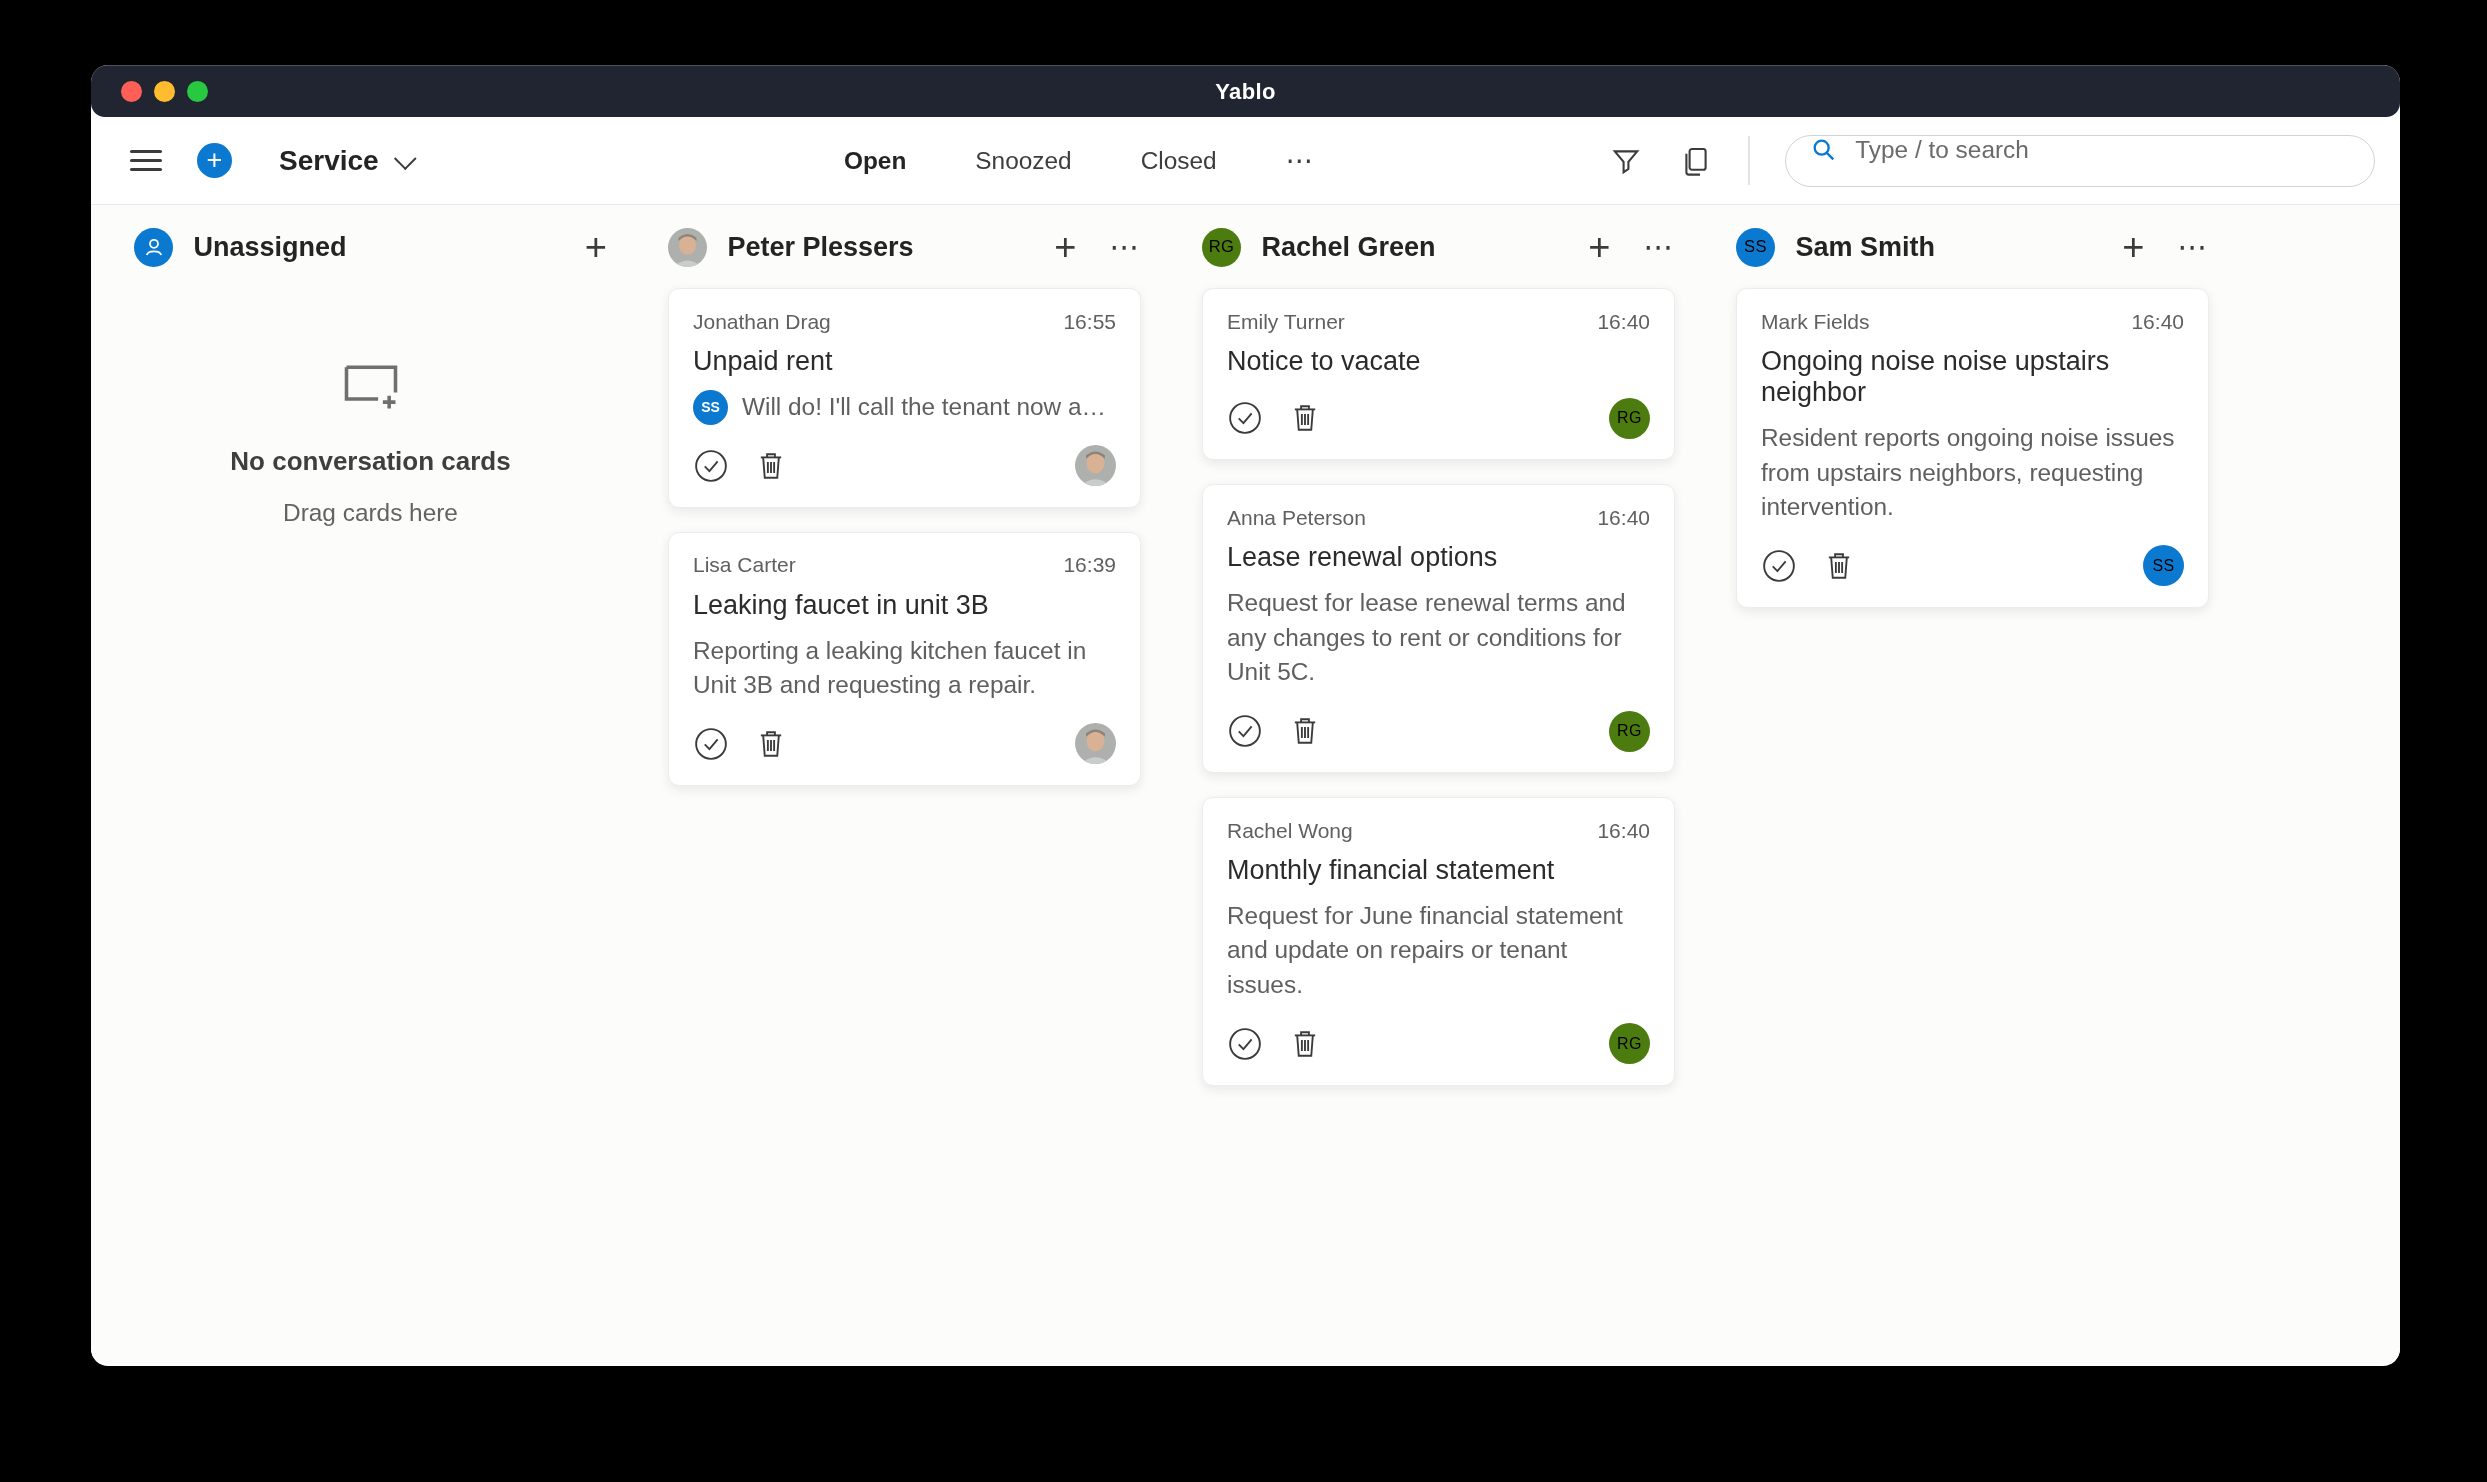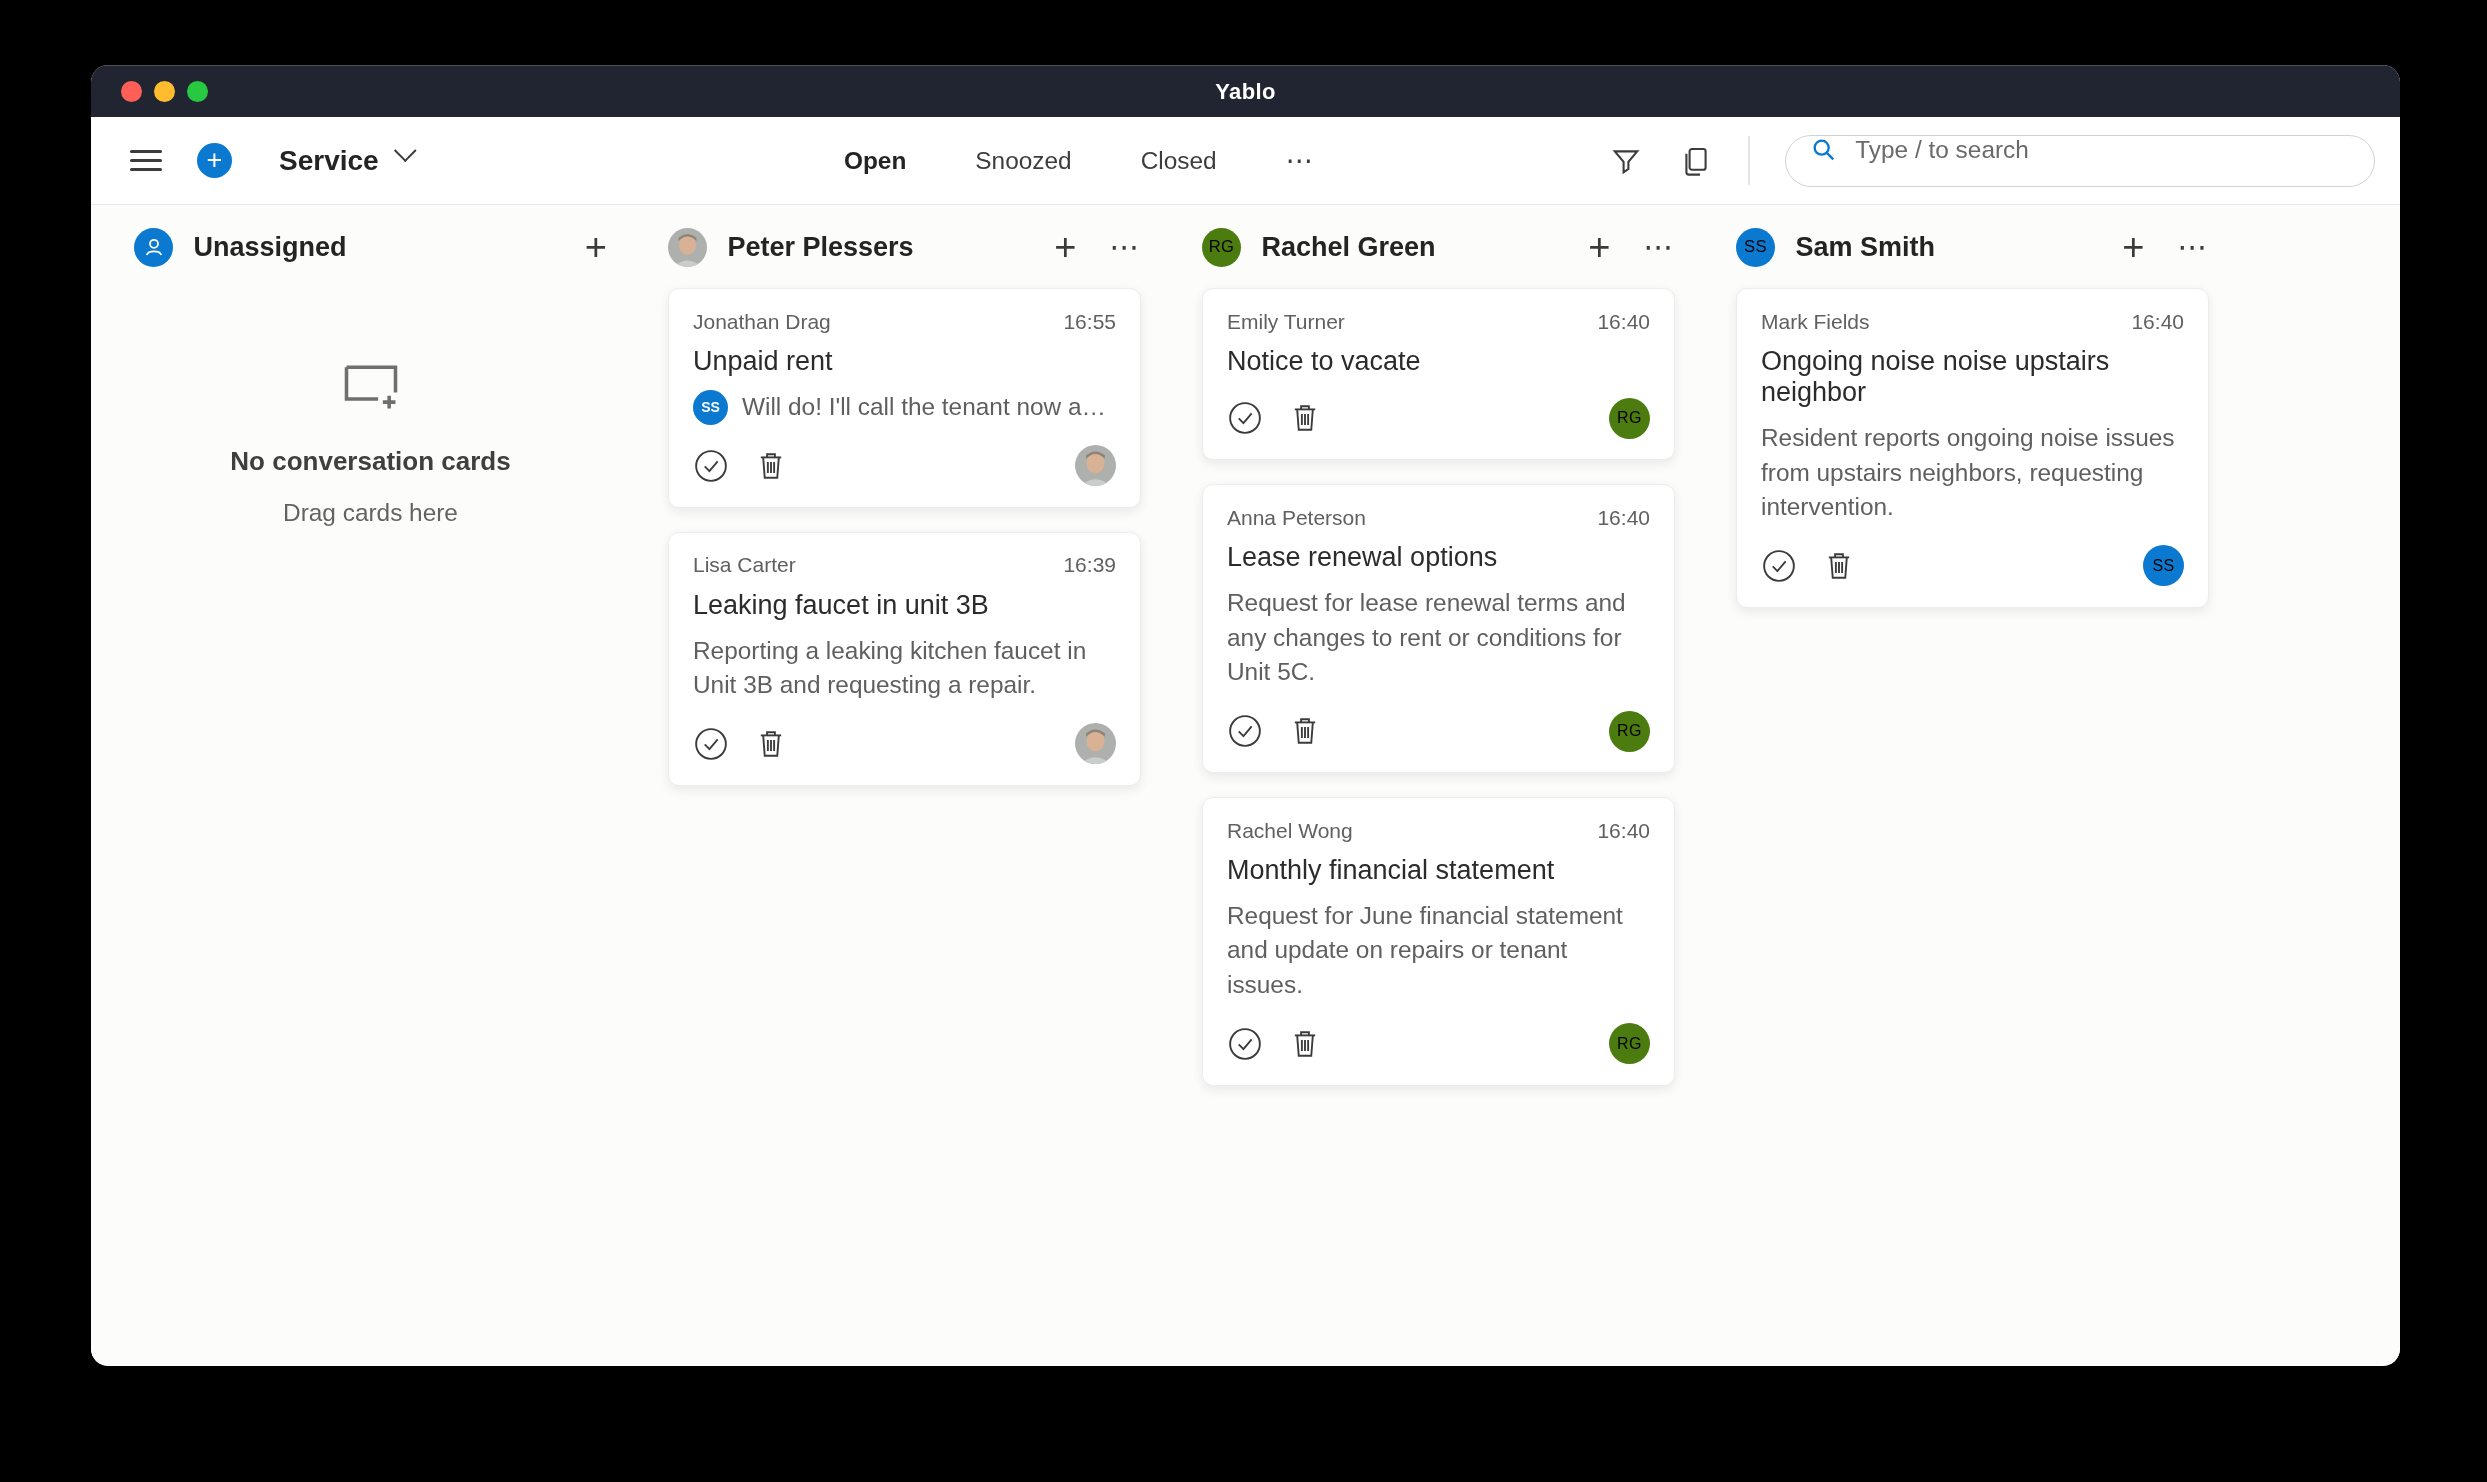--- a/index.html
+++ b/index.html
@@ -5,40 +5,40 @@
   * { margin:0; padding:0; box-sizing:border-box; }
   html,body { width:2487px; height:1483px; background:#000; font-family:"Liberation Sans","DejaVu Sans",sans-serif; }
   .window {
     position:absolute; left:91px; top:65px; width:2309px; height:1301px;
     border-radius:17.3px; overflow:hidden; background:#fff;
     box-shadow:0 32px 95px rgba(0,0,0,.6);
   }
   
   .titlebar {
     height:52px; background:#202531; border-top:1.6px solid #4d525c;
-    display:flex; align-items:center; justify-content:center; position:relative;
+    display:flex; align-items:center; justify-content:center; position:relative;border-radius:14px;
   }
   .traffic { position:absolute; left:30px; top:0; height:100%; display:flex; align-items:center; gap:12px; }
   .light { width:21px; height:21px; border-radius:50%; }
   .light.red { background:#ff5f57; }
   .light.yellow { background:#febc2e; }
   .light.green { background:#28c840; }
   .win-title { color:#ffffff; font-size:22px; font-weight:700; letter-spacing:0.4px; }
   
   .toolbar {
     height:88px; display:flex; align-items:center; position:relative;
     padding:0 25px 0 39px; border-bottom:1.6px solid #e9e9e9; background:#fff;
   }
   .hamburger { width:32px; height:25px; display:flex; flex-direction:column; justify-content:space-between; padding:2.4px 0; cursor:pointer; }
   .hamburger span { display:block; height:2.4px; background:#3b3b3b; border-radius:1.6px; }
   .new-btn {
     margin-left:35px; width:35px; height:35px; border-radius:50%; background:#0b79d0;
     color:#fff; display:flex; align-items:center; justify-content:center; font-size:27px; font-weight:400; cursor:pointer;
   }
-  .workspace { margin-left:47px; display:flex; align-items:flex-start; gap:16px; cursor:pointer; }
+  .workspace { margin-left:47px; display:flex; align-items:center; gap:16px; cursor:pointer; }
   .workspace-label { font-size:28px; font-weight:700; color:#242424; }
   .chev { width:16px; height:16px; border-right:2.4px solid #3b3b3b; border-bottom:2.4px solid #3b3b3b; transform:rotate(45deg) translateY(-3.2px); }
   .tabs { position:absolute; left:753px; display:flex; align-items:center; gap:69px; }
   .tab { font-size:24.4px; color:#3d3d3d; cursor:pointer; }
   .tab.active { font-weight:700; color:#242424; }
   .more-icon { font-size:28px; color:#3d3d3d; letter-spacing:1.6px; line-height:0; }
   .right-cluster { margin-left:auto; display:flex; align-items:center; gap:35px; }
   .tool-icon { width:35px; height:35px; display:flex; align-items:center; justify-content:center; cursor:pointer; }
   .tool-icon svg { stroke:#3b3b3b; fill:none; stroke-width:2.6; }
   .vdivider { width:1.6px; height:49px; background:#e4e4e4; }

